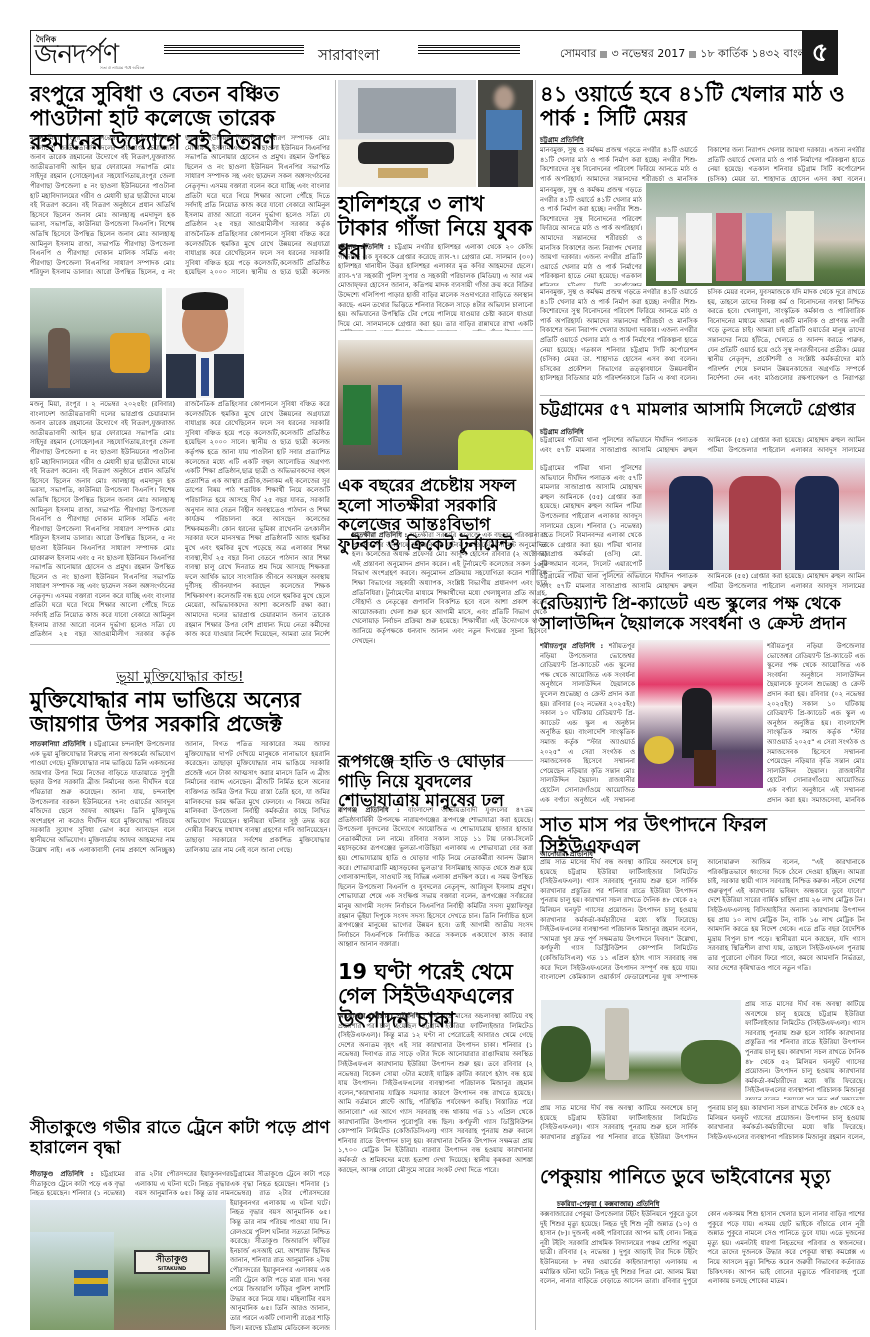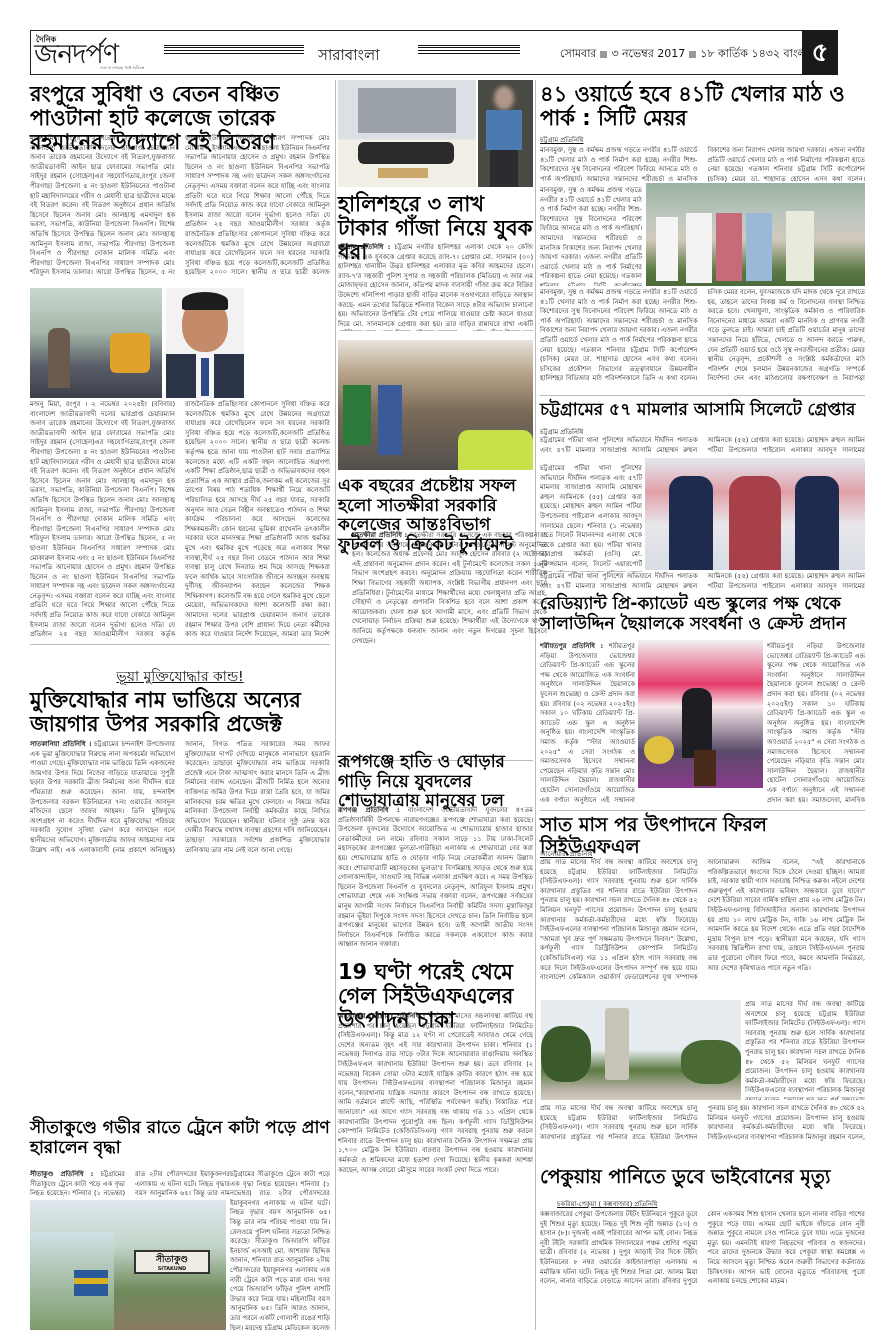--- a/index.html
+++ b/index.html
@@ -14,21 +14,21 @@
   .lines{height:9px;border-top:1px solid #111;border-bottom:1px solid #111;background:repeating-linear-gradient(#fff 0 1px,#111 1px 2px,#fff 2px 3px)}
   .section{left:318px;top:43px;font-size:15px}
   .dateline{left:560px;top:45px;font-size:11px}
   .dateline .sq{display:inline-block;width:7px;height:7px;background:#999;margin:0 4px;vertical-align:middle}
   .pageno{left:802px;top:30px;width:36px;height:45px;background:#1a1a1a;color:#fff;font-size:26px;font-weight:bold;text-align:center;line-height:45px}
   
   .head{font-weight:bold;text-align:left;line-height:1.15;color:#000}
   .h-lg{font-size:21px}
   .h-md{font-size:17px}
   .body{font-size:6.6px;line-height:9.6px;text-align:justify;color:#222;overflow:hidden}
-  .byline{font-size:6.6px;font-weight:normal;text-decoration:underline;color:#111}
+  .byline{font-size:6.6px;font-weight:bold;text-decoration:underline;color:#111}
   .col2{column-count:2;column-gap:10px}
   .photo{background:#8a8f8c;overflow:hidden}
   .rule-v{width:1px;background:#bbb}
   .rule-h{height:1px;background:#bbb}
   .kicker{font-size:14px;text-decoration:underline;text-align:center}
 </style>
 </head>
 <body>
 
 <div class="abs masthead"></div>

